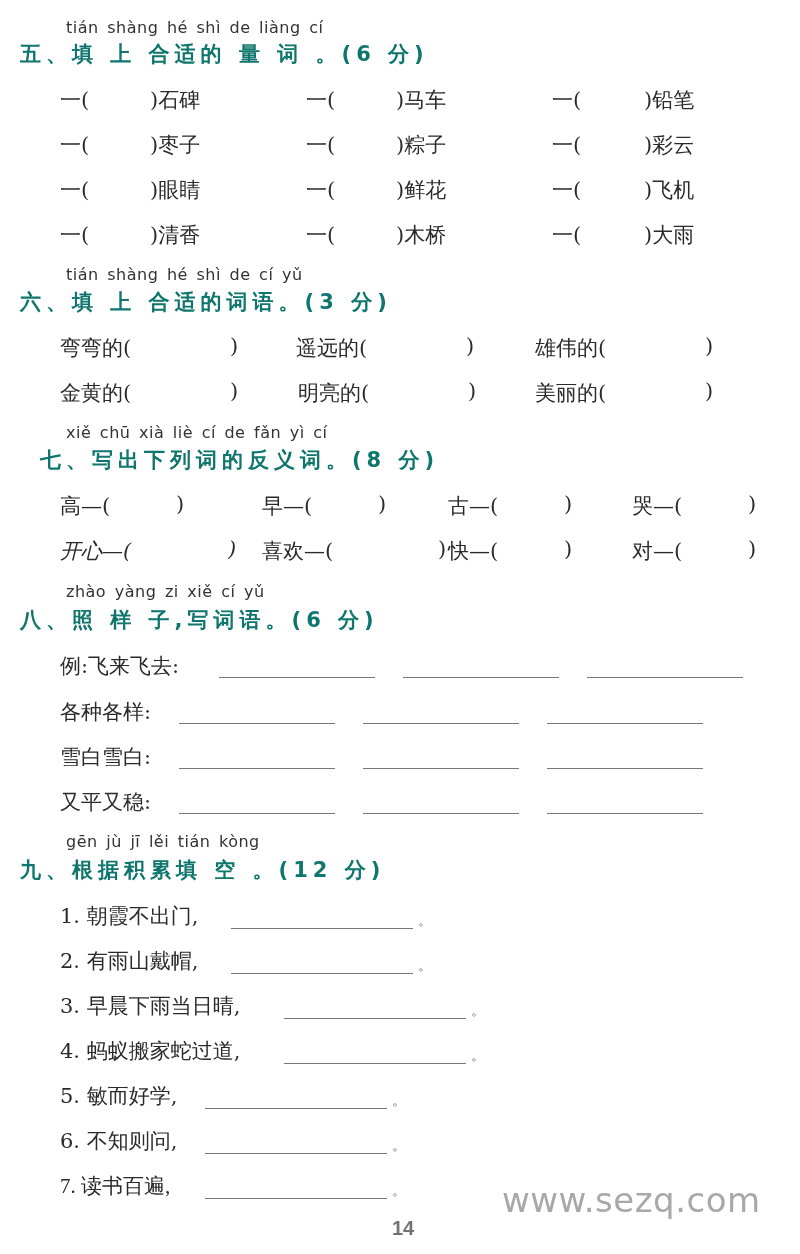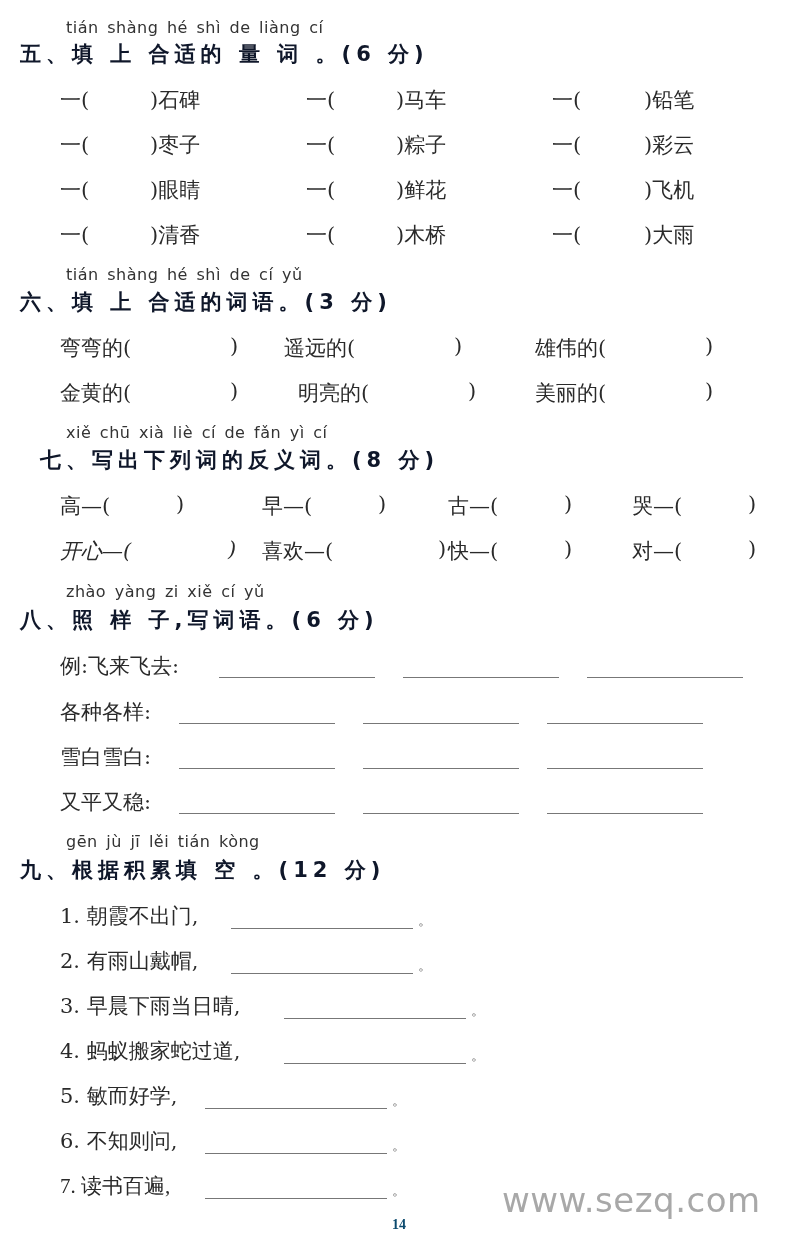--- a/index.html
+++ b/index.html
@@ -2,25 +2,25 @@
 <html><head>
   <meta charset="utf-8">
   <style>
     html, body { margin: 0; padding: 0; background: #ffffff; }
     body { width: 800px; height: 1254px; position: relative; overflow: hidden;
            font-family: "DejaVu Serif", "Liberation Serif", serif; color: #222; }
     .abs { position: absolute; white-space: nowrap; }
     .pinyin { font-family: "DejaVu Sans", "Liberation Sans", sans-serif; font-size: 16px; color: #333;
               letter-spacing: 0.5px; word-spacing: 3px; }
     .heading { font-family: "DejaVu Sans", "Liberation Sans", sans-serif; font-weight: bold;
-               font-size: 21px; color: #0f172a; letter-spacing: 5px; }
+               font-size: 21px; color: #0f766e; letter-spacing: 5px; }
     .item { font-size: 21px; color: #2a2a2a; }
     .line { position: absolute; border-bottom: 1.5px solid #777; height: 0; }
     .period { position: absolute; font-size: 14px; color: #555; }
-    .pagenum { font-family: Liberation Serif, serif; font-weight: bold; font-size: 14px; color: #0c4a6e; }
+    .pagenum { font-family: Liberation Sans, sans-serif; font-weight: bold; font-size: 20px; color: #737373; }
     .watermark { font-family: "DejaVu Sans", "Liberation Sans", sans-serif; font-size: 34px; color: #a8a8a8; letter-spacing: 0.5px; }
   </style>
 </head>
 <body>
 
 <div class="abs pinyin" style="left:66px;top:18px;">tián shàng hé shì de liàng cí</div>
 <div class="abs heading" style="left:20px;top:40px;">五、填  上  合适的  量  词 。(6 分)</div>
 
 <div>
 
@@ -65,21 +65,21 @@
   </div>
 </div>
 
 <div class="abs pinyin" style="left:66px;top:265px;text-align:center;">tián shàng hé shì de  cí  yǔ</div>
 <div class="abs heading" style="left:20px;top:288px;">六、填  上  合适的词语。(3 分)</div>
 
 <div>
   <div class="abs item" style="left:60px;top:334px;">
     <span>弯弯的(</span><span class="abs" style="left:170px;top:0;">)</span>
   </div>
-  <div class="abs item" style="left:284px;top:334px;">
+  <div class="abs item" style="left:296px;top:334px;">
     <span>遥远的(</span><span class="abs" style="left:170px;top:0;">)</span>
   </div>
   <div class="abs item" style="left:535px;top:334px;">
     <span>雄伟的(</span><span class="abs" style="left:170px;top:0;">)</span>
   </div>
   <div class="abs item" style="left:60px;top:379px;text-align:right;">
     <span>金黄的(</span><span class="abs" style="left:170px;top:0;">)</span>
   </div>
   <div class="abs item" style="left:298px;top:379px;">
     <span>明亮的(</span><span class="abs" style="left:170px;top:0;">)</span>

